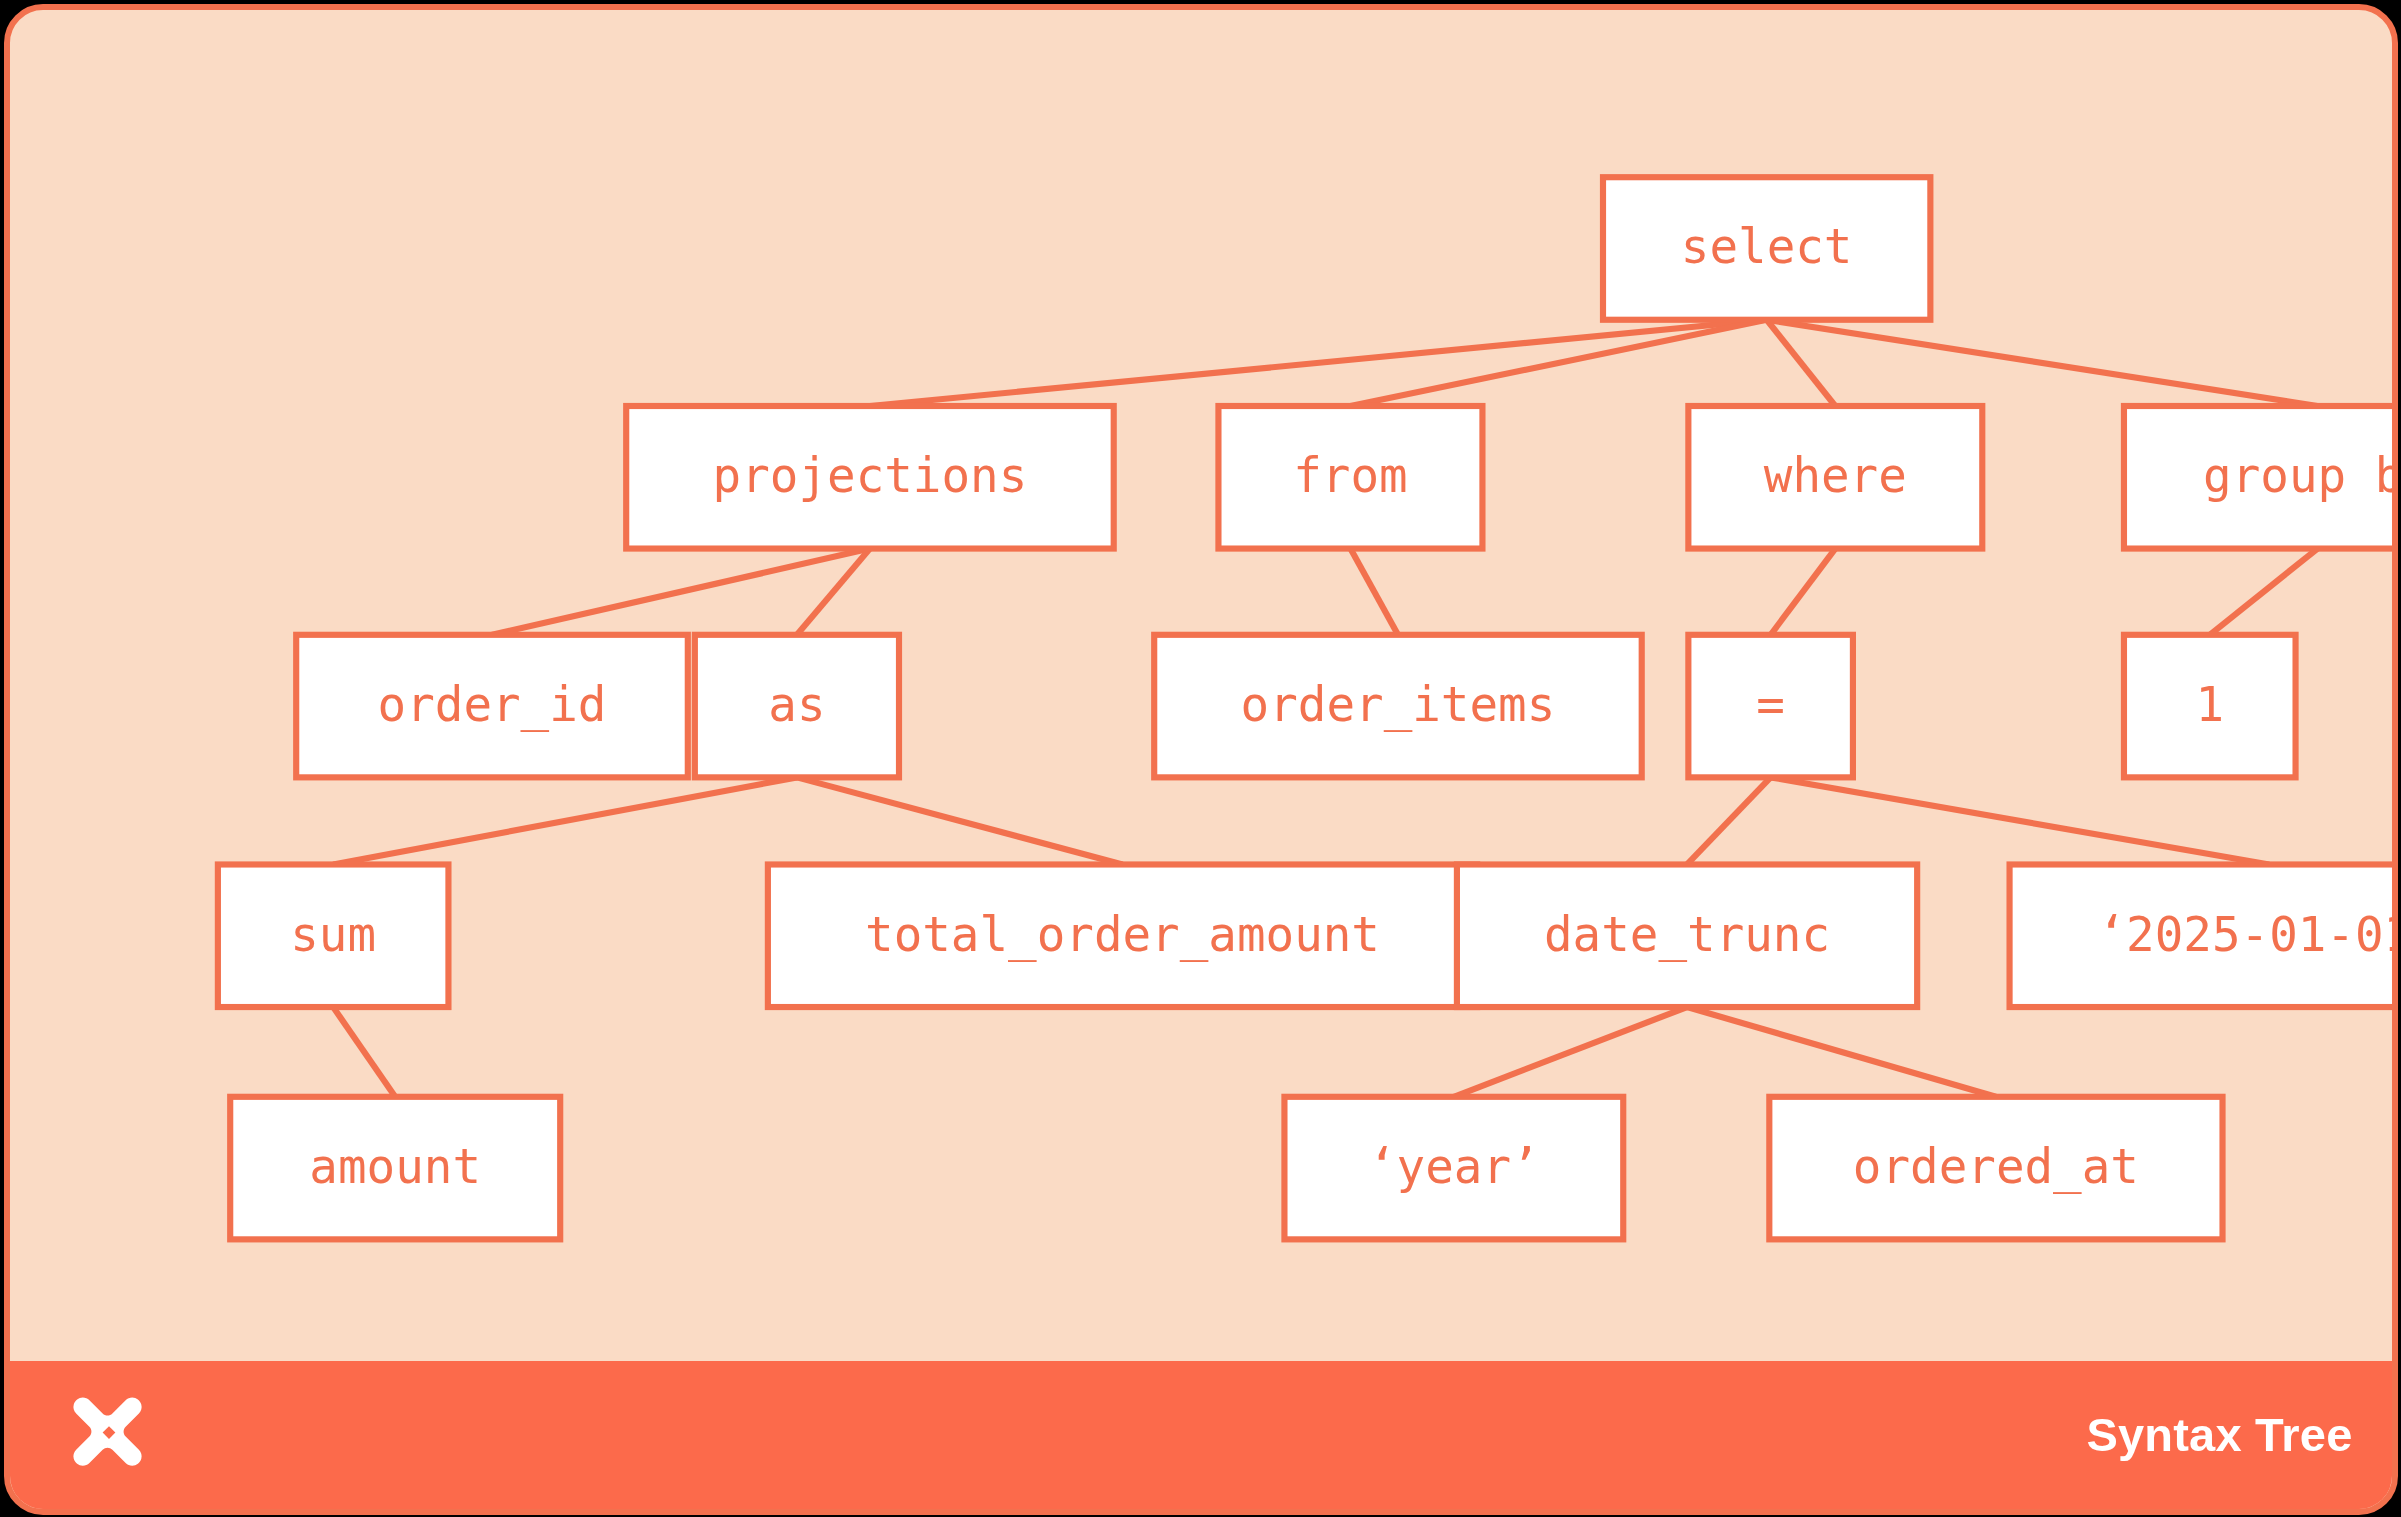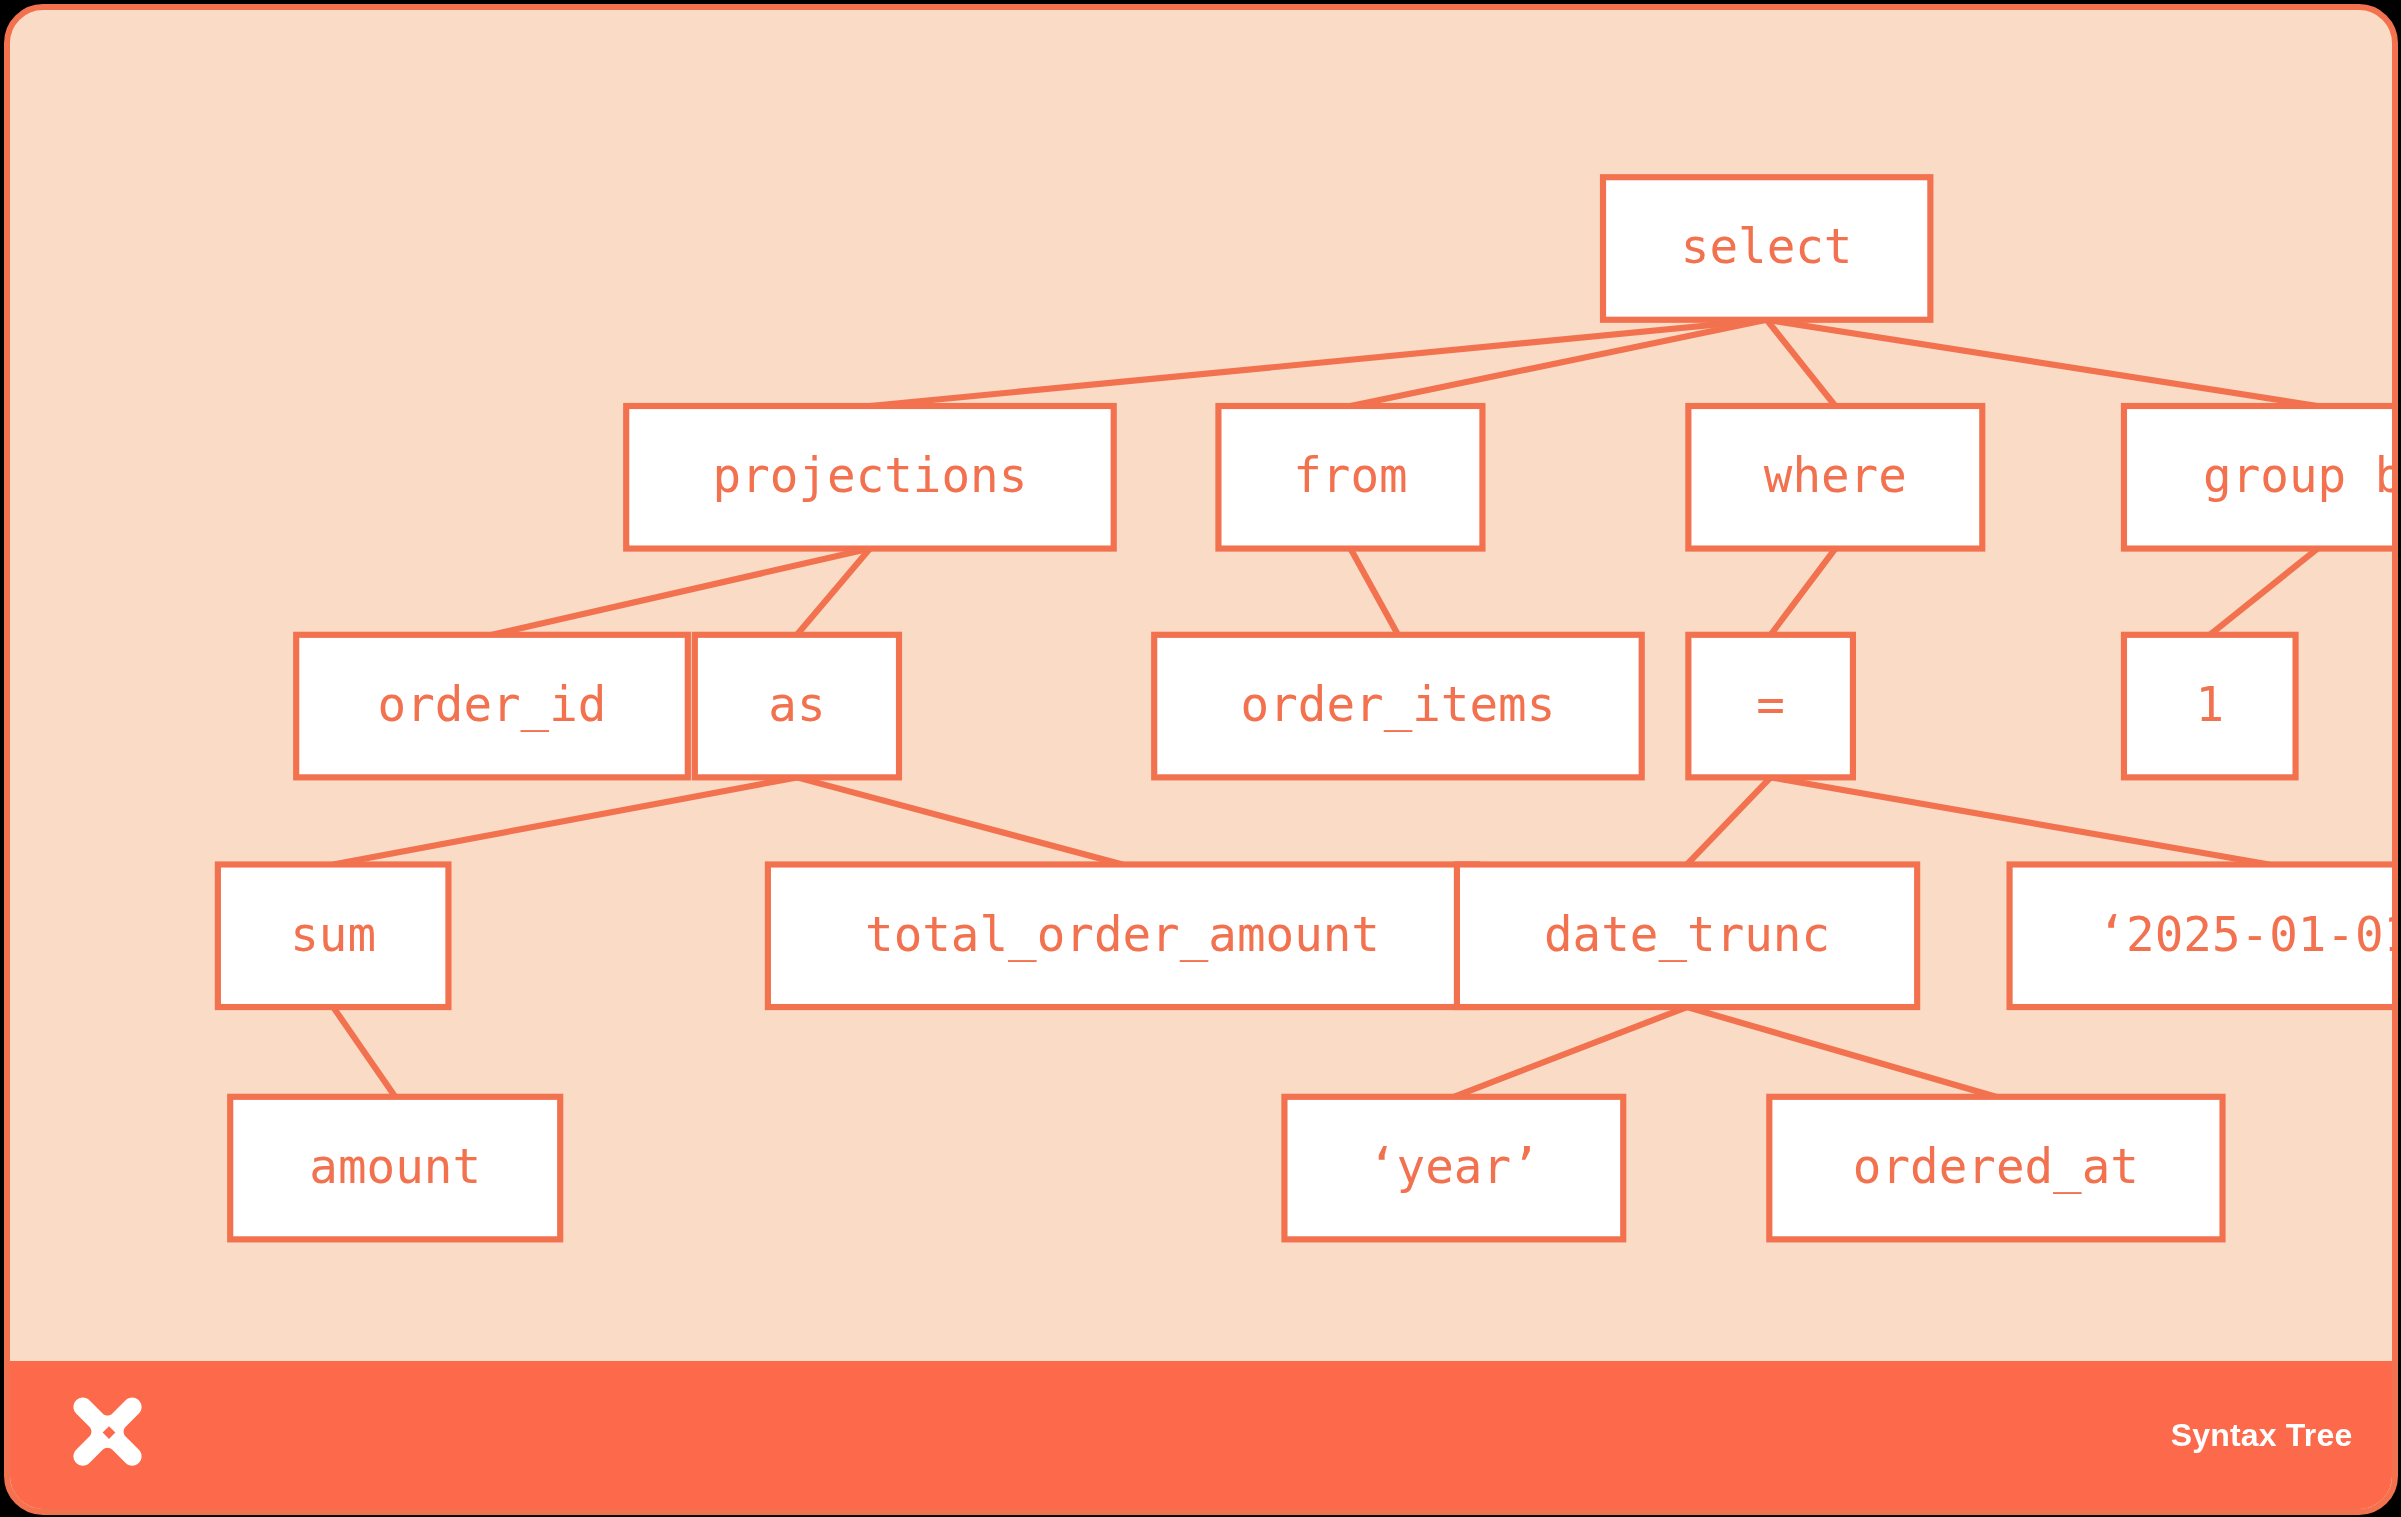--- a/index.html
+++ b/index.html
@@ -42,21 +42,21 @@
     height: 148px;
     background: #FC6A4B;
     display: flex;
     align-items: center;
     justify-content: space-between;
     box-sizing: border-box;
     padding: 0 51px 0 53px;
   }
   #footer-title {
     font-family: "Liberation Sans", sans-serif;
-    font-size: 32px;
+    font-size: 47px;
     font-weight: bold;
     color: #FFFFFF;
     letter-spacing: 0.2px;
     line-height: 1;
   }
   .node-box {
     fill: #FFFFFF;
     stroke: #F2714E;
     stroke-width: 7;
   }

